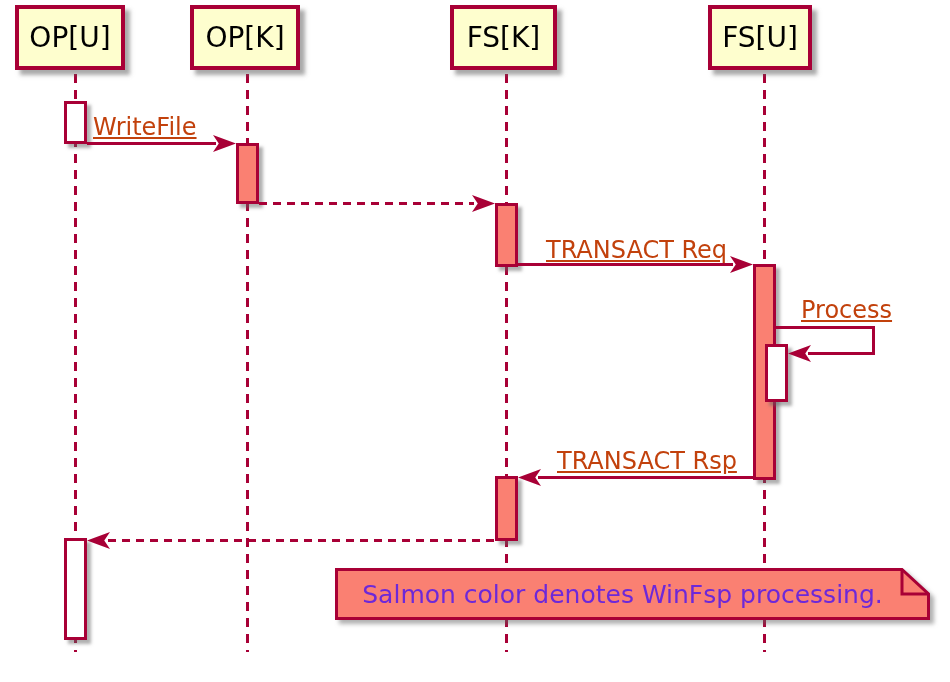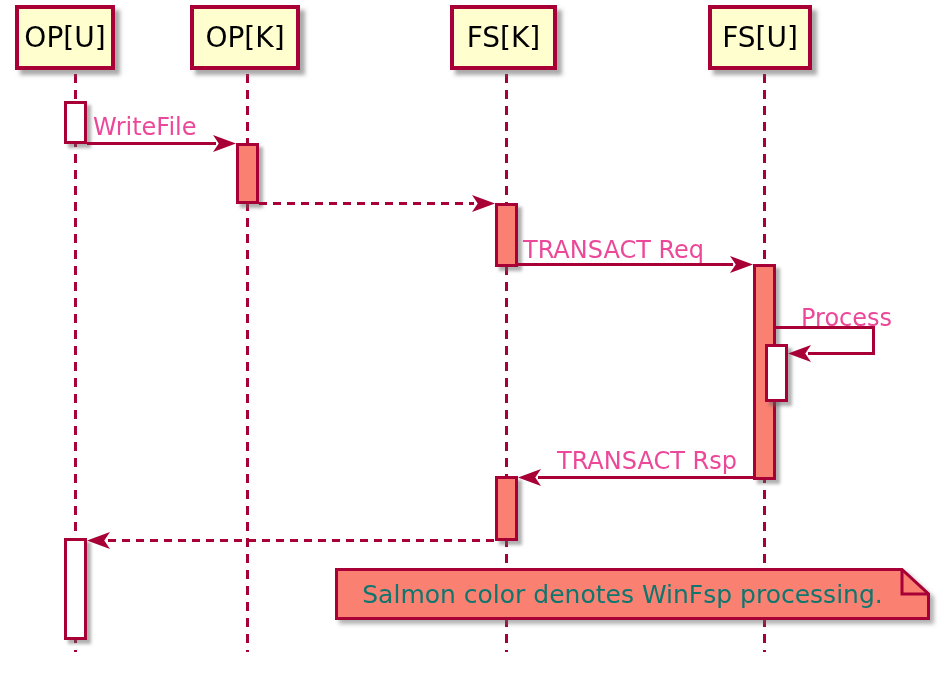--- a/index.html
+++ b/index.html
@@ -26,40 +26,40 @@
 
   
   .msg-line{position:absolute;height:3px;background:#A80036;z-index:4;}
   .msg-dashed{position:absolute;height:3px;z-index:4;
     background:repeating-linear-gradient(90deg,#A80036 0 8px,transparent 8px 14px);}
   .vline{position:absolute;width:3px;background:#A80036;z-index:4;}
   .head-r{position:absolute;width:23px;height:17px;background:#A80036;z-index:4;
     clip-path:polygon(0 0,100% 50%,0 100%,25% 50%);}
   .head-l{position:absolute;width:23px;height:17px;background:#A80036;z-index:4;
     clip-path:polygon(100% 0,0 50%,100% 100%,75% 50%);}
-  .msg-label{position:absolute;font-size:24px;color:#ec4899;white-space:nowrap;z-index:4;}
+  .msg-label{position:absolute;font-size:24px;color:#c2410c;white-space:nowrap;z-index:4;text-decoration:underline;}
 
   
   .note{position:absolute;left:335px;top:568px;width:595px;height:52px;z-index:5;}
   .note svg{position:absolute;left:0;top:0;filter:drop-shadow(4px 4px 2px rgba(100,100,100,.5));}
   .note .note-text{position:absolute;left:0;top:0;width:575px;height:52px;
     display:flex;align-items:center;justify-content:center;
-    font-size:25px;color:#0f766e;white-space:nowrap;}
+    font-size:25px;color:#6d28d9;white-space:nowrap;}
 </style>
 </head>
 <body>
 
 <div class="canvas">
 
   <div class="lifeline" style="left:74px"></div>
   <div class="lifeline" style="left:246px"></div>
   <div class="lifeline" style="left:505px"></div>
   <div class="lifeline" style="left:763px"></div>
 
-  <div class="participant" style="left:15px;width:100px">
+  <div class="participant" style="left:15px;width:110px">
     <span>OP[U]</span>
   </div>
   <div class="participant" style="left:450px;width:107px">
     <span>FS[K]</span>
   </div>
   <div class="participant" style="left:190px;width:110px">
     <span>OP[K]</span>
   </div>
   <div class="participant" style="left:708px;width:104px">
     <span>FS[U]</span>
@@ -73,25 +73,25 @@
   <div class="act salmon" style="left:495px;top:476px;height:65px"></div>
   <div class="act white" style="left:64px;top:538px;height:102px"></div>
 
   <div class="msg-label" style="left:93px;top:113px">WriteFile</div>
   <div class="msg-line" style="left:87px;top:142px;width:129px"></div>
   <div class="head-r" style="left:213px;top:135px"></div>
 
   <div class="msg-dashed" style="left:259px;top:202px;width:215px"></div>
   <div class="head-r" style="left:472px;top:195px"></div>
 
-  <div class="msg-label" style="left:523px;top:236px">TRANSACT Req</div>
+  <div class="msg-label" style="left:546px;top:236px">TRANSACT Req</div>
   <div class="msg-line" style="left:518px;top:263px;width:215px"></div>
   <div class="head-r" style="left:730px;top:256px"></div>
 
-  <div class="msg-label" style="left:801px;top:304px">Process</div>
+  <div class="msg-label" style="left:801px;top:296px">Process</div>
   <div class="msg-line" style="left:776px;top:326px;width:99px"></div>
   <div class="vline" style="left:872px;top:326px;height:28px"></div>
   <div class="msg-line" style="left:808px;top:352px;width:67px"></div>
   <div class="head-l" style="left:788px;top:345px"></div>
 
   <div class="msg-label" style="left:557px;top:447px">TRANSACT Rsp</div>
   <div class="msg-line" style="left:538px;top:476px;width:215px"></div>
   <div class="head-l" style="left:518px;top:469px"></div>
 
   <div class="msg-dashed" style="left:108px;top:539px;width:387px"></div>

